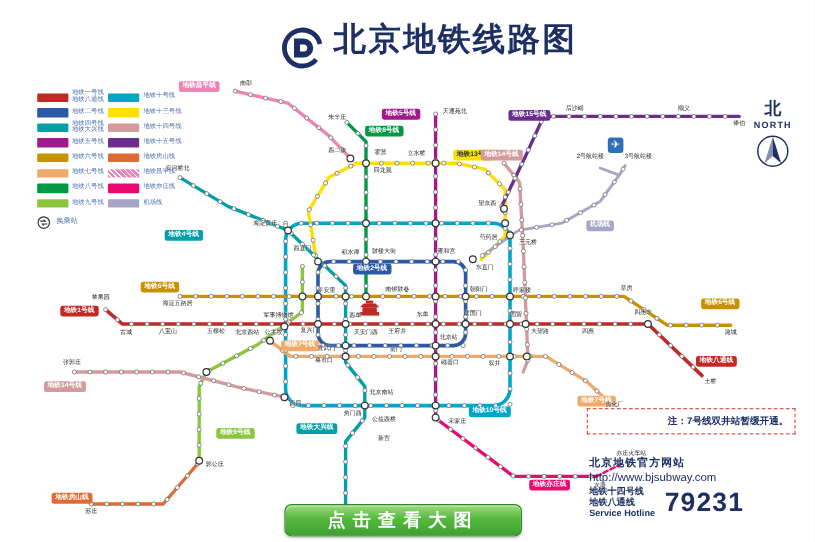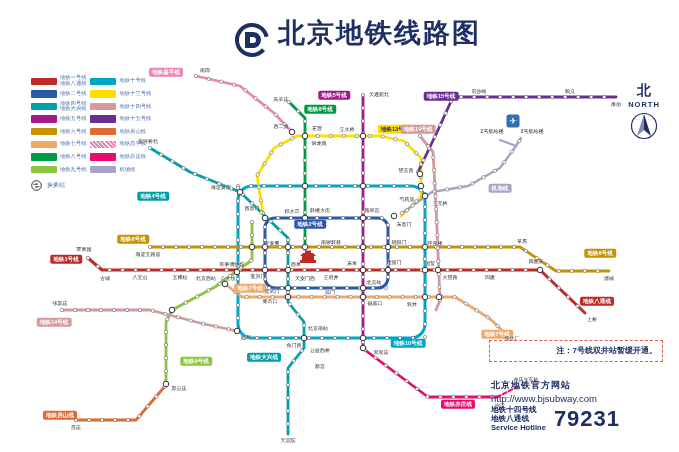--- a/index.html
+++ b/index.html
@@ -702,14 +702,15 @@
 
   <div class="hotline">
     <div class="stack">
       <div>地铁十四号线</div>
       <div>地铁八通线</div>
       <div>Service Hotline</div>
     </div>
     <div class="num">79231</div>
   </div>
 
+  <button class="cta">点击查看大图</button>
 
 </div>
 
 </body></html>

